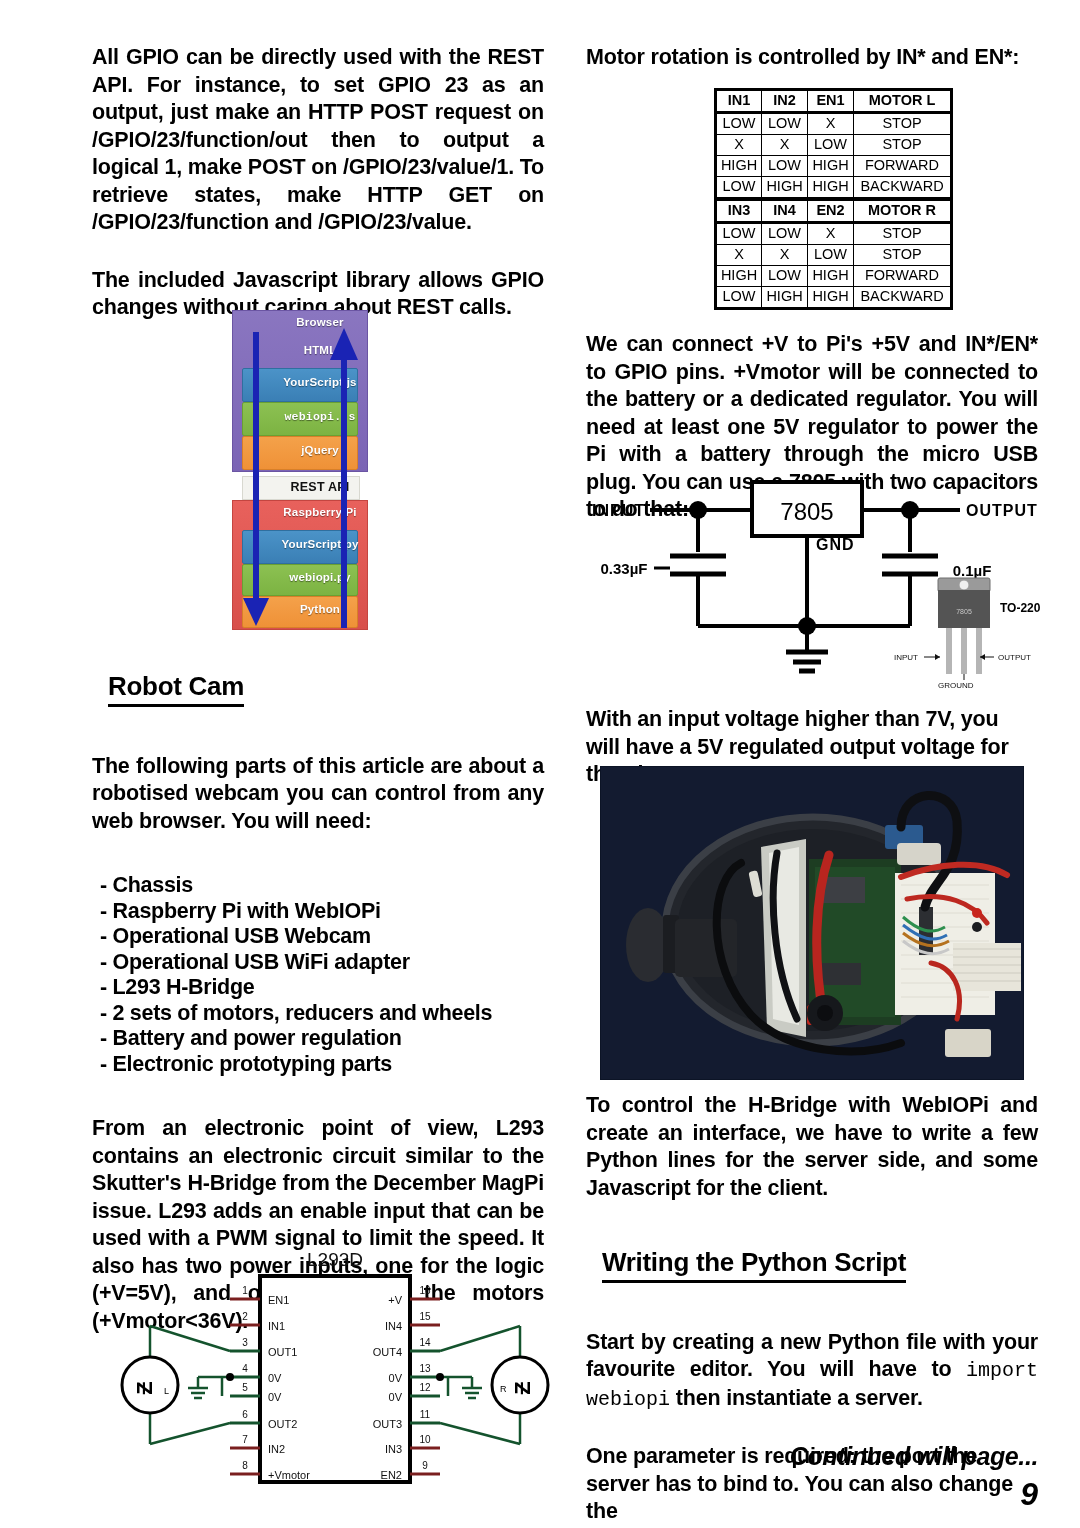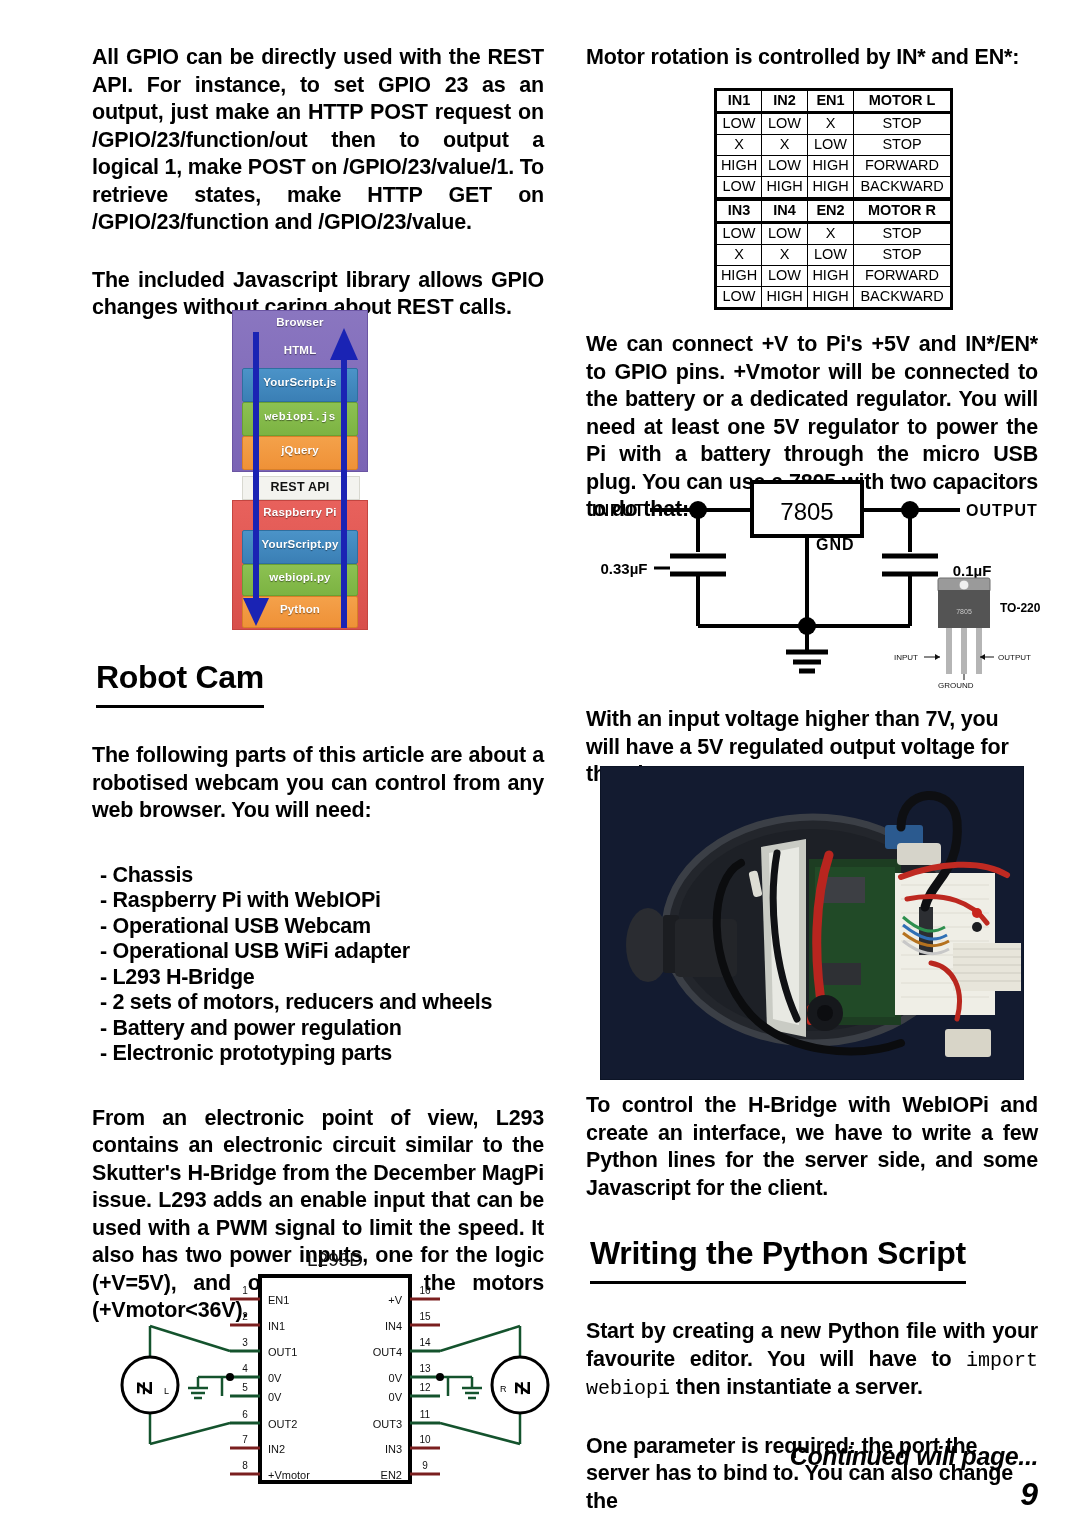--- a/index.html
+++ b/index.html
@@ -32,27 +32,27 @@
     line-height: 27.5px;
     font-weight: bold;
     text-align: justify;
     letter-spacing: -0.2px;
     -webkit-font-smoothing: none;
   }
   p.body-text.nojust { text-align: left; }
   .gap-md { height: 30px; }
 
   h2.heading {
-    margin: 4px;
-    font-size: 32px;
+    margin: 16px;
+    font-size: 26px;
     font-weight: bold;
     letter-spacing: -0.3px;
     display: inline-block;
     border-bottom: 3px solid #000;
-    padding-bottom: 10px;
+    padding-bottom: 3px;
   }
   .heading-wrap { line-height: 1.1; }
 
   ul.parts {
     margin: 8px;
     padding: 0;
     list-style: none;
   }
   ul.parts li {
     font-size: 21.5px;
@@ -110,20 +110,21 @@
     position: absolute;
     width: 136px;
     text-align: center;
     font-size: 11.5px;
     font-weight: bold;
     color: #ffffff;
     text-shadow: 0 1px 1px rgba(0,0,0,0.45);
     letter-spacing: 0.2px;
     z-index: 6;
     pointer-events: none;
+    padding-left: 20px;
   }
   .stack .lbl.dark { color: #111; text-shadow: none; font-size: 12.5px; }
   .band-browser {
     top: 0; height: 162px;
     background: linear-gradient(#8a76c0, #7b64b5);
     border: 1px solid #6b55a3;
   }
   .band-pi {
     top: 190px; height: 130px;
     background: linear-gradient(#e8615c, #d8504b);

